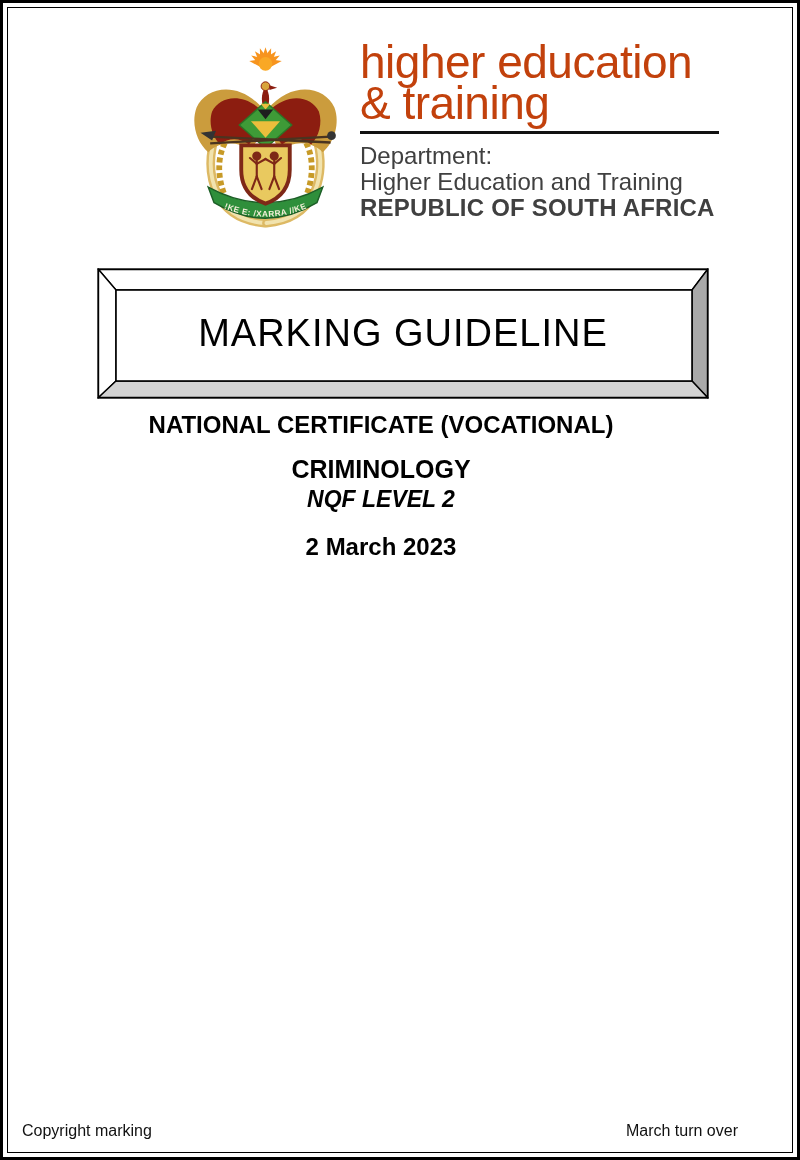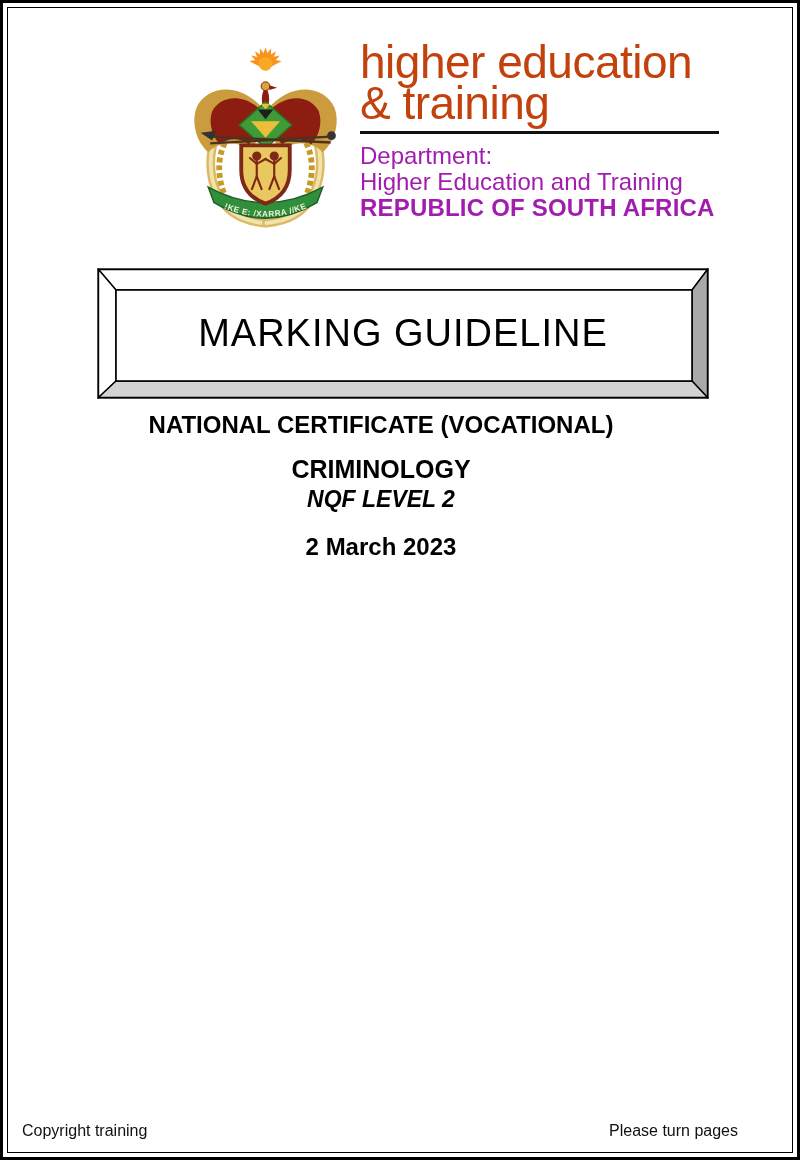--- a/index.html
+++ b/index.html
@@ -9,21 +9,21 @@
     overflow:hidden;
   }
   .frame-outer{position:absolute;inset:0;border:3px solid #000;pointer-events:none;}
   .frame-inner{position:absolute;inset:7px;border:1.5px solid #000;pointer-events:none;}
 
   
   .coat{position:absolute;left:183px;top:47px;width:165px;height:190px;}
   .wordmark{position:absolute;left:360px;top:42px;line-height:41px;font-size:46px;
     letter-spacing:-0.5px;color:#c2410c;white-space:nowrap;}
   .dept-rule{position:absolute;left:360px;top:131px;width:359px;height:3px;background:#111;}
-  .dept{position:absolute;left:360px;top:143px;font-size:24px;line-height:26px;color:#a21caf;white-space:nowrap;}
+  .dept{position:absolute;left:360px;top:143px;font-size:24px;line-height:26px;color:#404040;white-space:nowrap;}
   .dept .country{font-weight:bold;letter-spacing:0.2px;}
 
   
   .titlebox{position:absolute;left:97px;top:268px;width:612px;height:131px;}
   .titlebox svg{position:absolute;left:0;top:0;}
   .titlebox-label{
     position:absolute;inset:0;display:flex;align-items:center;justify-content:center;
     font-size:38px;font-weight:normal;letter-spacing:1px;white-space:nowrap;
   }
 
@@ -153,16 +153,16 @@
   </div>
 
   <div class="content">
     <div class="cline l-cert">NATIONAL CERTIFICATE (VOCATIONAL)</div>
     <div class="cline l-subject">CRIMINOLOGY</div>
     <div class="cline l-nqf">NQF LEVEL 2</div>
     <div class="cline l-date">2 March 2023</div>
   </div>
 
   <div class="footer">
-    <span>Copyright training</span>
-    <span>Please turn pages</span>
+    <span>Copyright marking</span>
+    <span>March turn over</span>
   </div>
 </div>
 
 </body></html>

